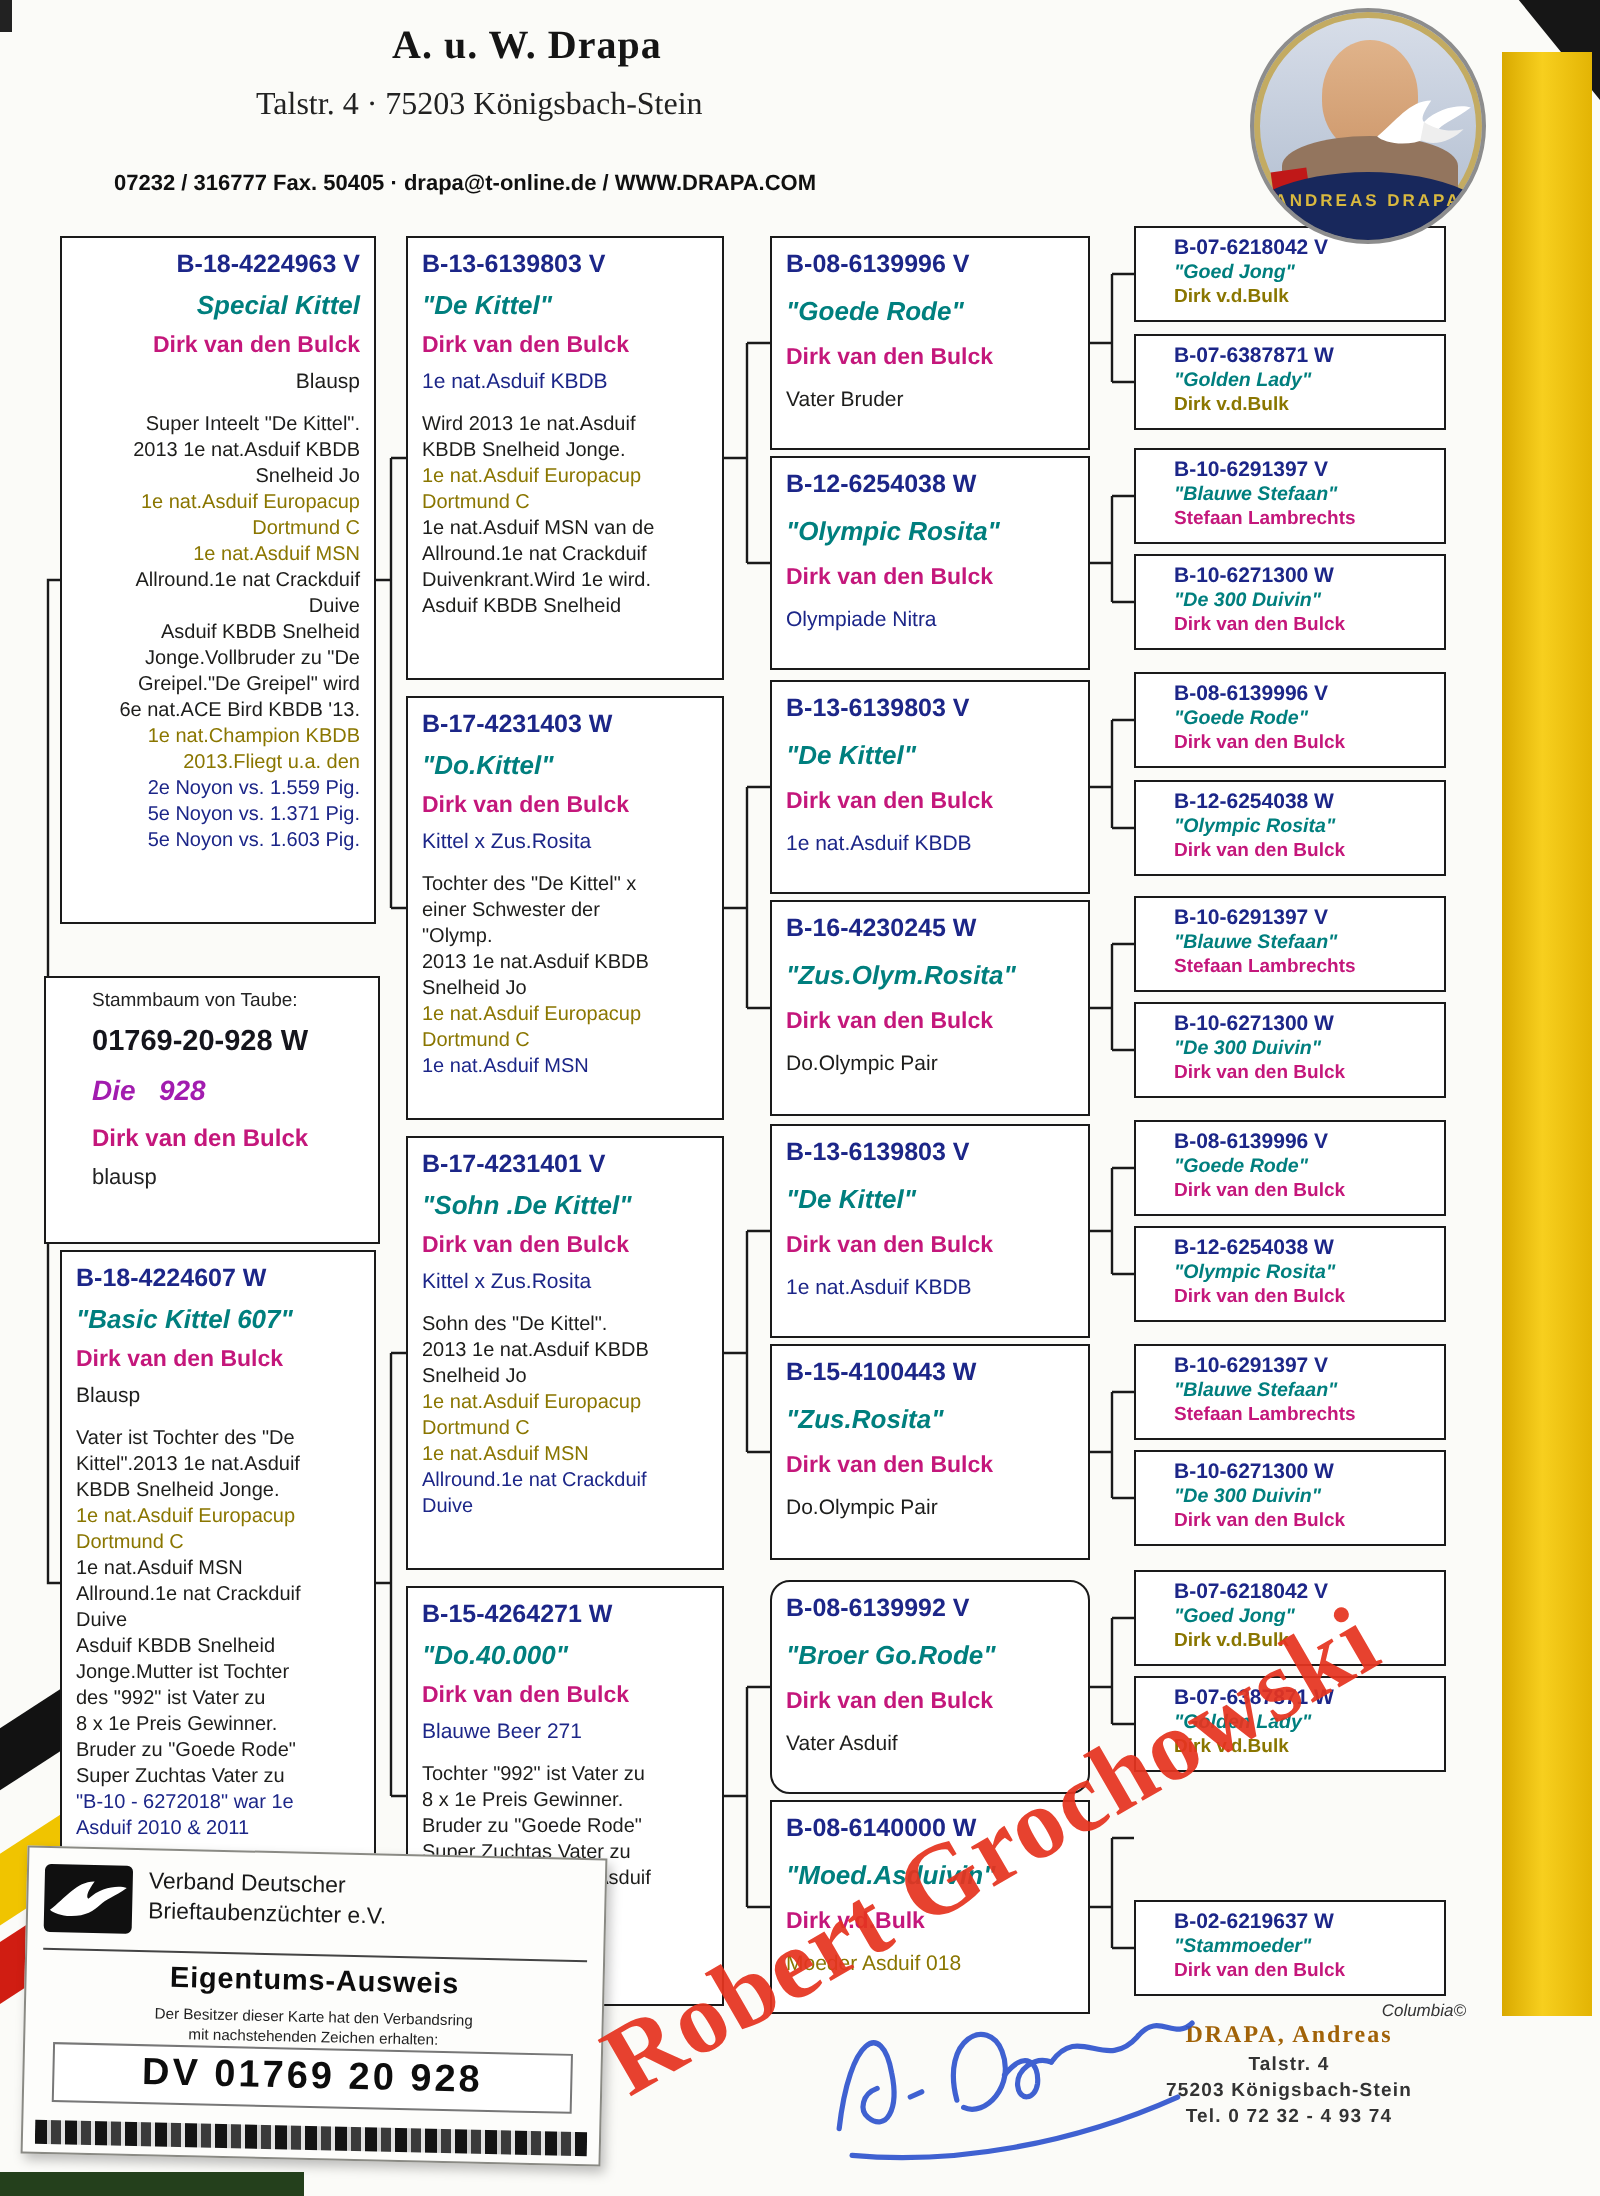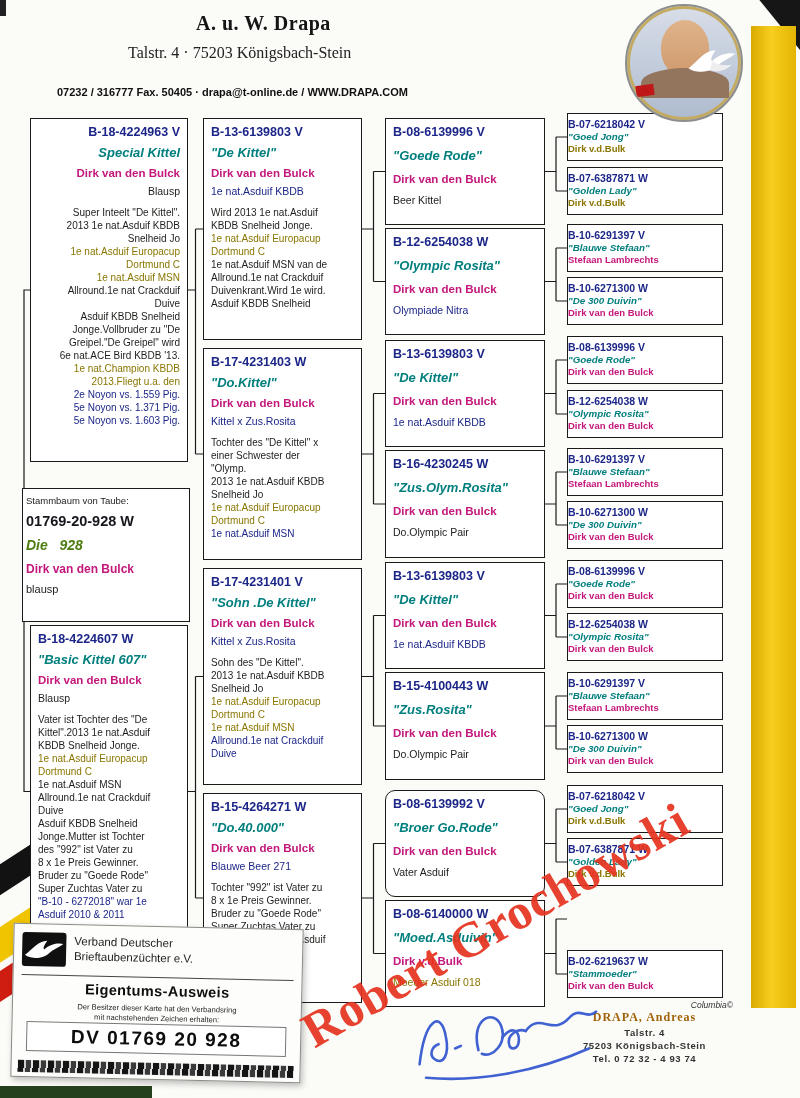--- a/index.html
+++ b/index.html
@@ -47,32 +47,32 @@
   .pbox{position:absolute;background:#fff;border:1.3px solid #1a1a1a;box-sizing:border-box;
         padding:6px 7px;overflow:hidden;}
   .p-ring{font-weight:bold;font-size:12.5px;}
   .p-name{font-weight:bold;font-style:italic;font-size:13px;margin-top:6px;}
   .p-breeder{font-weight:bold;font-size:11.5px;margin-top:7px;}
   .p-info{font-size:10.5px;margin-top:6px;}
   .p-desc{font-size:10px;line-height:1.3;margin-top:9px;}
   .g3 .p-name{margin-top:9px;}
   .g3 .p-breeder{margin-top:10px;}
   .g3 .p-info{margin-top:9px;}
-  .g4{padding:4px 0;}
+  .g4{padding:4px 19px;}
   .g4 .p-ring{font-size:10.5px;}
   .g4 .p-name{font-size:9.8px;margin-top:1px;}
   .g4 .p-breeder{font-size:9.5px;margin-top:1px;}
   .c-k{color:#1d1d1b;} .c-n{color:#1c2688;} .c-t{color:#007f7e;}
   .c-m{color:#c4177b;} .c-o{color:#8a7600;}
 
   .subject-box{position:absolute;left:22px;top:488px;width:168px;height:134px;background:#fff;
-               border:1.3px solid #1a1a1a;box-sizing:border-box;padding:6px 3px;}
+               border:1.3px solid #1a1a1a;box-sizing:border-box;padding:6px 23px;}
   .s-label{font-size:9.5px;color:#222;}
   .s-ring{font-size:14.5px;font-weight:bold;color:#15151c;margin-top:7px;}
-  .s-name{font-size:14px;font-weight:bold;font-style:italic;color:#4d7c0f;margin-top:8px;white-space:pre;}
+  .s-name{font-size:14px;font-weight:bold;font-style:italic;color:#a21caf;margin-top:8px;white-space:pre;}
   .s-breeder{font-size:12px;font-weight:bold;color:#c4177b;margin-top:9px;}
   .s-info{font-size:11px;color:#222;margin-top:7px;}
 
   
   .own-card{position:absolute;left:12px;top:926px;width:288px;height:152px;background:#fdfdfb;
             border:1px solid #8a8a84;transform:rotate(1.3deg);z-index:10;
             box-shadow:2px 3px 6px rgba(0,0,0,.25);}
   .card-logo{position:absolute;left:8px;top:8px;width:44px;height:34px;background:#101010;border-radius:3px;}
   .card-org{position:absolute;left:60px;top:9px;font-size:11.5px;color:#1a1a1a;line-height:1.3;}
   .card-divider{position:absolute;left:8px;right:8px;top:50px;border-top:1.2px solid #444;}
@@ -115,20 +115,23 @@
   <div class="h-contact">07232 / 316777 Fax. 50405 ·   drapa@t-online.de / WWW.DRAPA.COM</div>
 
   <div class="badge">
     <div class="badge-face"></div>
     <div class="badge-shoulders"></div>
     <svg class="badge-dove" viewBox="0 0 60 44">
       <path d="M4 30 C14 22 22 10 34 10 C30 16 28 20 30 22 C38 14 50 12 56 14 C48 20 42 22 38 26 C34 30 28 34 18 34 C12 34 6 32 4 30 Z" fill="#ffffff"></path>
       <path d="M30 22 C36 26 44 28 52 26 C46 32 36 36 28 32 Z" fill="#eeeeee"></path>
     </svg>
     <div class="badge-flag"></div>
+    <div class="badge-band">
+      <span>ANDREAS DRAPA</span>
+    </div>
   </div>
 
   <svg id="connector-svg" width="800" height="1098">
     <path id="connector-path" d="M188 290 H195.5 M195.5 229 V454 M195.5 229 H203 M195.5 454 H203 M188 791.5 H195.5 M195.5 676.5 V898 M195.5 676.5 H203 M195.5 898 H203 M362 229 H373.5 M373.5 171.5 V281.5 M373.5 171.5 H385 M373.5 281.5 H385 M362 454 H373.5 M373.5 393.5 V504 M373.5 393.5 H385 M373.5 504 H385 M362 676.5 H373.5 M373.5 615.5 V726 M373.5 615.5 H385 M373.5 726 H385 M362 898 H373.5 M373.5 843.5 V953.5 M373.5 843.5 H385 M373.5 953.5 H385 M545 171.5 H556 M556 137 V191 M556 137 H567 M556 191 H567 M545 281.5 H556 M556 248 V301 M556 248 H567 M556 301 H567 M545 393.5 H556 M556 360 V414 M556 360 H567 M556 414 H567 M545 504 H556 M556 472 V525 M556 472 H567 M556 525 H567 M545 615.5 H556 M556 584 V637 M556 584 H567 M556 637 H567 M545 726 H556 M556 696 V749 M556 696 H567 M556 749 H567 M545 843.5 H556 M556 809 V862 M556 809 H567 M556 862 H567 M545 953.5 H556 M556 919 V974 M556 919 H567 M556 974 H567 M30 290 H24 V791.5 H30" stroke="#1a1a1a" stroke-width="1.2" fill="none"></path>
   </svg>
 
   <div id="pedigree-layer">
     <div class="subject-box">
       <div class="s-label">Stammbaum von Taube:</div>
       <div class="s-ring">01769-20-928 W</div>
@@ -245,21 +248,21 @@
           <div class="c-k">Super Zuchtas Vater zu</div>
           <div class="c-k">"B-10-6272018" 1e Asduif</div>
           <div class="c-k">Vater zu As der</div>
           <div class="c-k">Duif".Wurde</div>
         </div>
       </div>
       <div class="pbox g3" style="left: 385px; top: 118px; width: 160px; height: 107px;">
         <div class="p-ring c-n">B-08-6139996 V</div>
         <div class="p-name c-t">"Goede Rode"</div>
         <div class="p-breeder c-m">Dirk van den Bulck</div>
-        <div class="p-info c-k">Beer Kittel</div>
+        <div class="p-info c-k">Vater Bruder</div>
       </div>
       <div class="pbox g3" style="left: 385px; top: 228px; width: 160px; height: 107px;">
         <div class="p-ring c-n">B-12-6254038 W</div>
         <div class="p-name c-t">"Olympic Rosita"</div>
         <div class="p-breeder c-m">Dirk van den Bulck</div>
         <div class="p-info c-n">Olympiade Nitra</div>
       </div>
       <div class="pbox g3" style="left: 385px; top: 340px; width: 160px; height: 107px;">
         <div class="p-ring c-n">B-13-6139803 V</div>
         <div class="p-name c-t">"De Kittel"</div>

